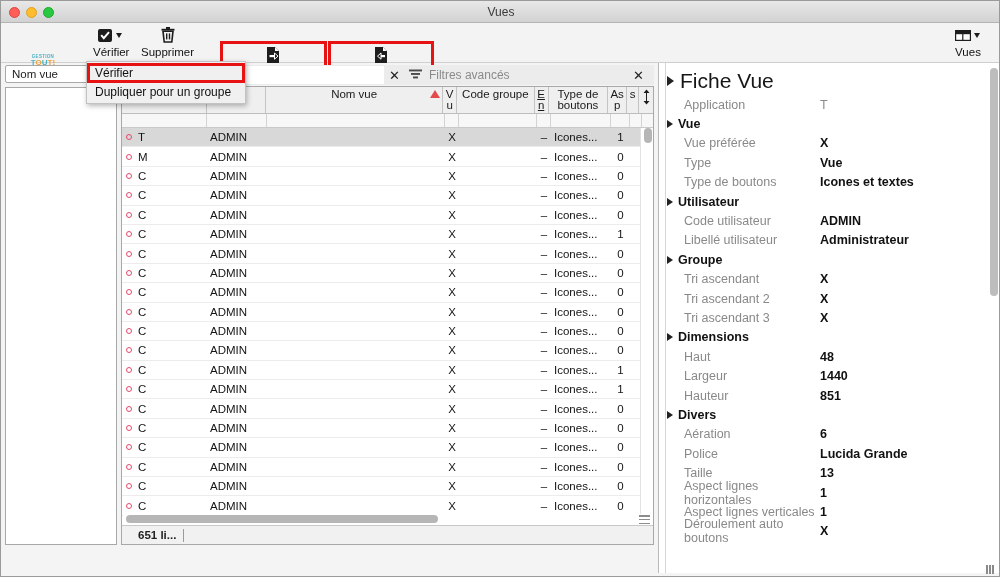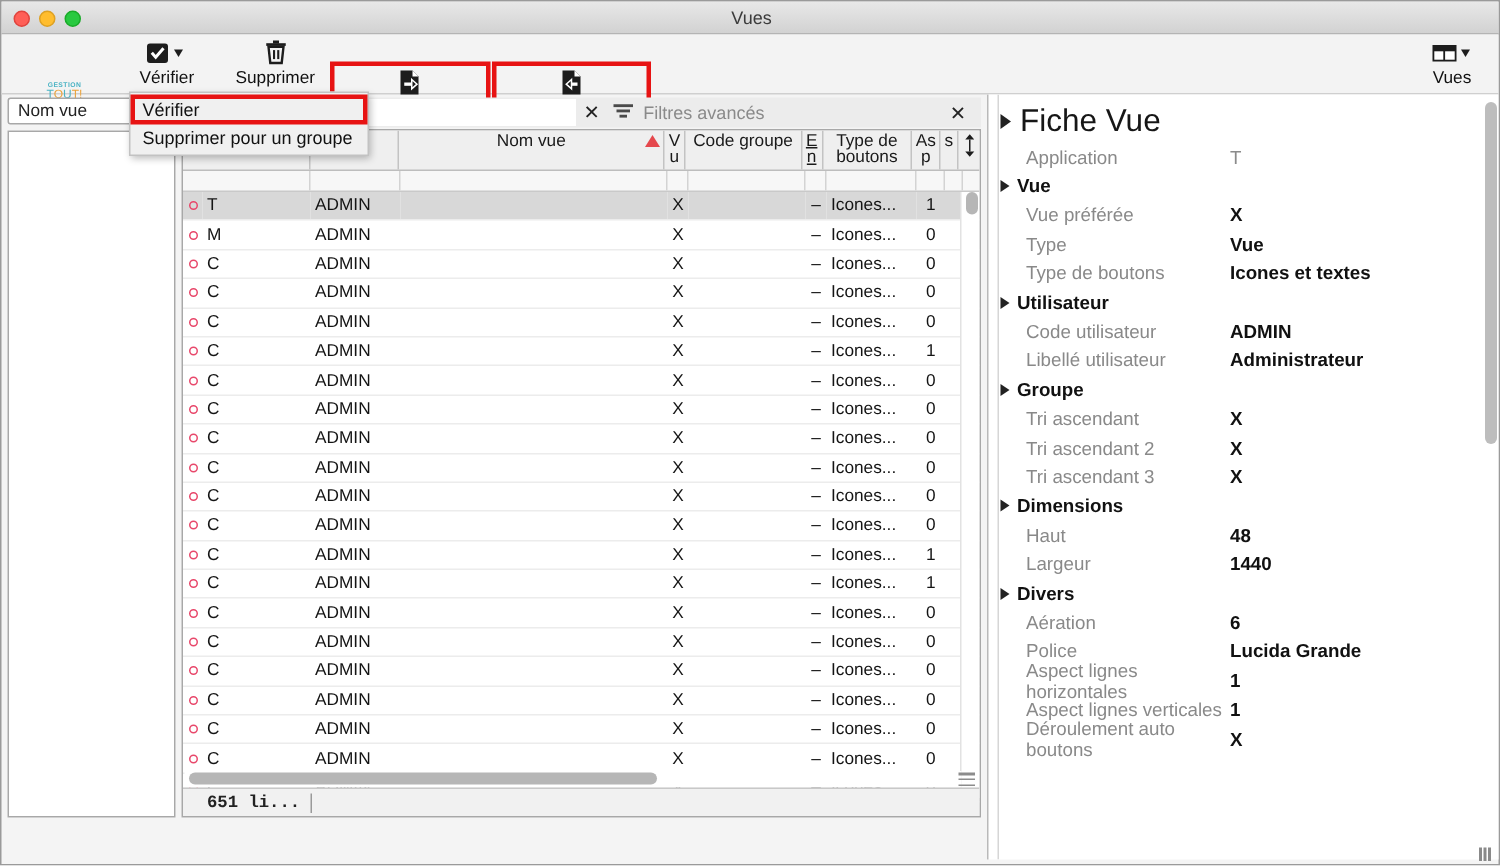--- a/index.html
+++ b/index.html
@@ -48,21 +48,21 @@
   }
   .tb-icon{ height:20px; display:flex; align-items:center; justify-content:center; }
   .tb-label{ font-size:11.5px; color:#111; margin-top:1px; white-space:nowrap; }
   .tb-box{ border:3px solid #e71313; padding:1px 6px 1px 6px; }
 
   .logo{
     position:absolute; left:18px; top:27px; width:48px; height:26px;
     display:flex;flex-direction:column;align-items:center;justify-content:center;
   }
   .logo .l1{font-size:4.5px;letter-spacing:.3px;color:#4bb3c4;font-weight:bold;line-height:5px;}
-  .logo .l2{font-size:8px;font-weight:normal;line-height:8px;}
+  .logo .l2{font-size:8px;font-weight:bold;line-height:8px;}
   .logo .l3{width:40px;height:4px;background:#eba33c;margin-top:1px;}
 
   
   .left-filter{
     position:absolute; left:4px; top:64px; width:112px; height:18px;
     background:#fff; border:1px solid #a8a8a8; border-radius:2px;
     display:flex;align-items:center; padding-left:6px; font-size:11.5px; color:#222;
   }
   .left-box{
     position:absolute; left:4px; top:86px; width:112px; height:458px;
@@ -148,21 +148,21 @@
   }
   .ththumb{ position:absolute; left:3px; top:1px; width:312px; height:8px; background:#b6b6b6; border-radius:4px;}
   .grip{
     position:absolute; right:3px; bottom:20px; width:11px; height:9px;
     display:flex;flex-direction:column;justify-content:space-between;
   }
   .grip i{display:block;height:1.5px;background:#8c8c8c;}
   .statusbar{
     position:absolute; left:0; bottom:0; width:100%; height:19px;
     background:#f1f1f1; border-top:1px solid #c8c8c8;
-    display:flex; align-items:center;font-family:Liberation Mono, monospace;
+    display:flex; align-items:center;
   }
   .status-text{ font-size:11.5px; font-weight:bold; color:#222; margin-left:16px; }
   .status-sep{ width:1px; height:13px; background:#9a9a9a; margin-left:7px; }
 
   
   .rpanel{
     position:absolute; left:657px; top:62px; width:343px; height:510px;
     background:#fff; border-left:1px solid #b9b9b9; overflow:hidden;
   }
   .rp-title{
@@ -223,21 +223,21 @@
       <div class="tb-icon">
         <svg width="30" height="17" viewBox="0 0 30 17">
           <rect x="2" y="2" width="14" height="13" rx="2" fill="#1d1d1d"></rect>
           <path d="M5.2 8.2 L7.8 11.2 L13 5.2" stroke="#fff" stroke-width="2" fill="none"></path>
           <path d="M20 6 L26 6 L23 11 Z" fill="#1d1d1d"></path>
         </svg>
       </div>
       <div class="tb-label">Vérifier</div>
     </div>
 
-    <div class="tb-item" style="left:156px;">
+    <div class="tb-item" style="left:140px;">
       <div class="tb-icon">
         <svg width="20" height="18" viewBox="0 0 20 18">
           <rect x="3.5" y="2.8" width="13" height="1.8" fill="#1d1d1d"></rect>
           <rect x="8" y="1" width="4" height="2" fill="#1d1d1d"></rect>
           <path d="M5 5.2 L15 5.2 L13.8 16 L6.2 16 Z" fill="none" stroke="#1d1d1d" stroke-width="1.6"></path>
           <rect x="8" y="7.4" width="1.4" height="6" fill="#1d1d1d"></rect>
           <rect x="10.8" y="7.4" width="1.4" height="6" fill="#1d1d1d"></rect>
         </svg>
       </div>
       <div class="tb-label">Supprimer</div>
@@ -280,21 +280,21 @@
     </div>
   </div>
 
   <div class="left-filter">
     <span>Nom vue</span>
   </div>
   <div class="left-box"></div>
 
   <div class="menu">
     <div class="menu-item sel">Vérifier</div>
-    <div class="menu-item">Supprimer pour un groupe</div>
+    <div class="menu-item">Dupliquer pour un groupe</div>
   </div>
 
   <div class="filterbar">
     <div class="filter-input"></div>
     <span class="fx">✕</span>
     <span class="funnel">
       <svg width="15" height="12" viewBox="0 0 15 12">
         <rect x="1" y="1.5" width="13" height="1.9" fill="#4a4a4a"></rect>
         <rect x="3" y="5" width="9" height="1.9" fill="#4a4a4a"></rect>
         <rect x="5" y="8.5" width="5" height="1.9" fill="#4a4a4a"></rect>
@@ -731,31 +731,39 @@
           <span class="rp-gname">Dimensions</span>
         </div>
         <div class="rp-row">
           <span class="rp-key">Haut</span>
           <span class="rp-val">48</span>
         </div>
         <div class="rp-row">
           <span class="rp-key">Largeur</span>
           <span class="rp-val">1440</span>
         </div>
+        <div class="rp-row">
+          <span class="rp-key">Hauteur</span>
+          <span class="rp-val">851</span>
+        </div>
         <div class="rp-group">
           <span class="tri"></span>
           <span class="rp-gname">Divers</span>
         </div>
         <div class="rp-row">
           <span class="rp-key">Aération</span>
           <span class="rp-val">6</span>
         </div>
         <div class="rp-row">
           <span class="rp-key">Police</span>
           <span class="rp-val">Lucida Grande</span>
+        </div>
+        <div class="rp-row">
+          <span class="rp-key">Taille</span>
+          <span class="rp-val">13</span>
         </div>
         <div class="rp-row">
           <span class="rp-key">Aspect lignes horizontales</span>
           <span class="rp-val">1</span>
         </div>
         <div class="rp-row">
           <span class="rp-key">Aspect lignes verticales</span>
           <span class="rp-val">1</span>
         </div>
         <div class="rp-row">

